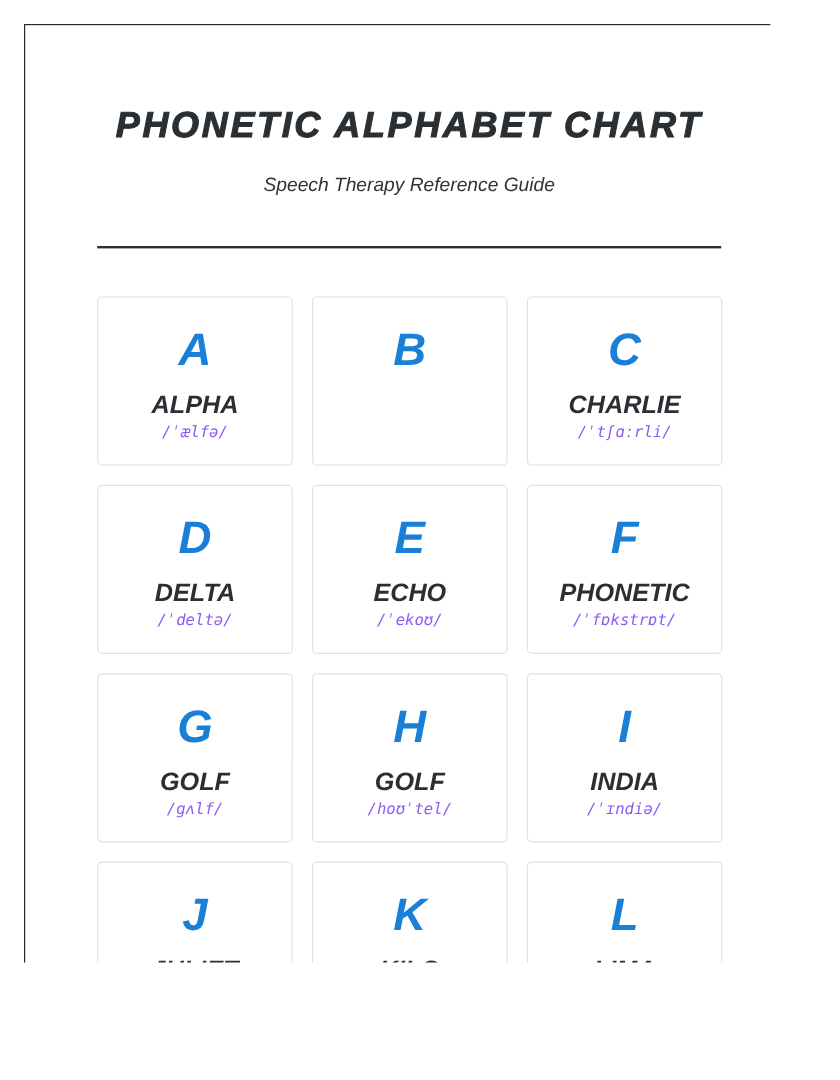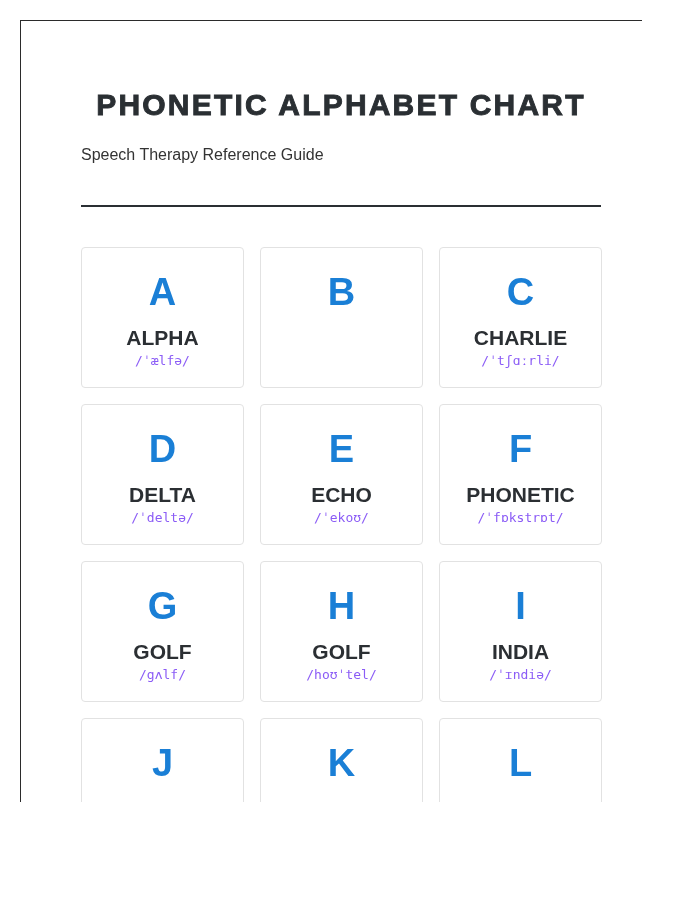--- a/index.html
+++ b/index.html
@@ -1,37 +1,37 @@
 <!DOCTYPE html>
 <html><head>
   <meta charset="utf-8">
   <style>
     html, body { margin: 0; padding: 0; background: #ffffff; }
     body { width: 700px; height: 900px; position: relative; overflow: hidden; font-family: "Liberation Sans", sans-serif; }
     .viewport {
       position: absolute; left: 20px; top: 20px;
-      width: 622px; height: 782px; overflow: hidden;
+      width: 622px; height: 782px; overflow: hidden; font-style: italic;
     }
     .page {
       box-sizing: border-box;
       width: 642px; min-height: 1200px;
       border: 1px solid #2b2b2b;
       background: #fff;
       padding: 0 60px;
     }
     .title {
       margin: 0; padding-top: 66px;
       text-align: center;
       font-family: "Liberation Sans", sans-serif;
       font-weight: 900; font-size: 30px; letter-spacing: 2.2px;
       color: #2a2f33; line-height: 36px;
       -webkit-text-stroke: 0.9px #2a2f33;
     }
     .subtitle {
-      margin: 0; margin-top: 22px; text-align: left;
+      margin: 0; margin-top: 22px; text-align: center;
       font-size: 16px; color: #333; line-height: 20px;
     }
     .rule {
       margin: 40px 0 0 0; height: 2px; background: #2a2f33; border: 0; width: 520px;
     }
     .grid {
       margin-top: 40px;
       display: grid;
       grid-template-columns: repeat(3, 163px);
       column-gap: 16px; row-gap: 16px;

